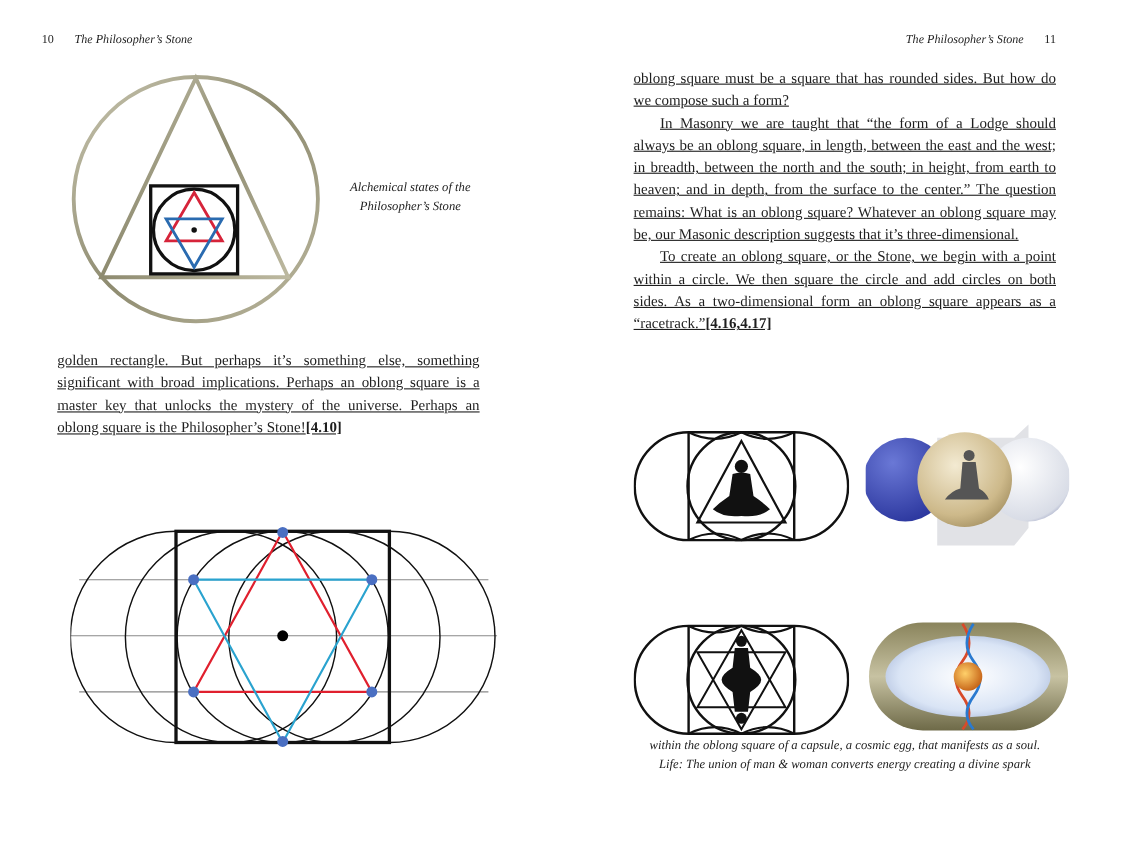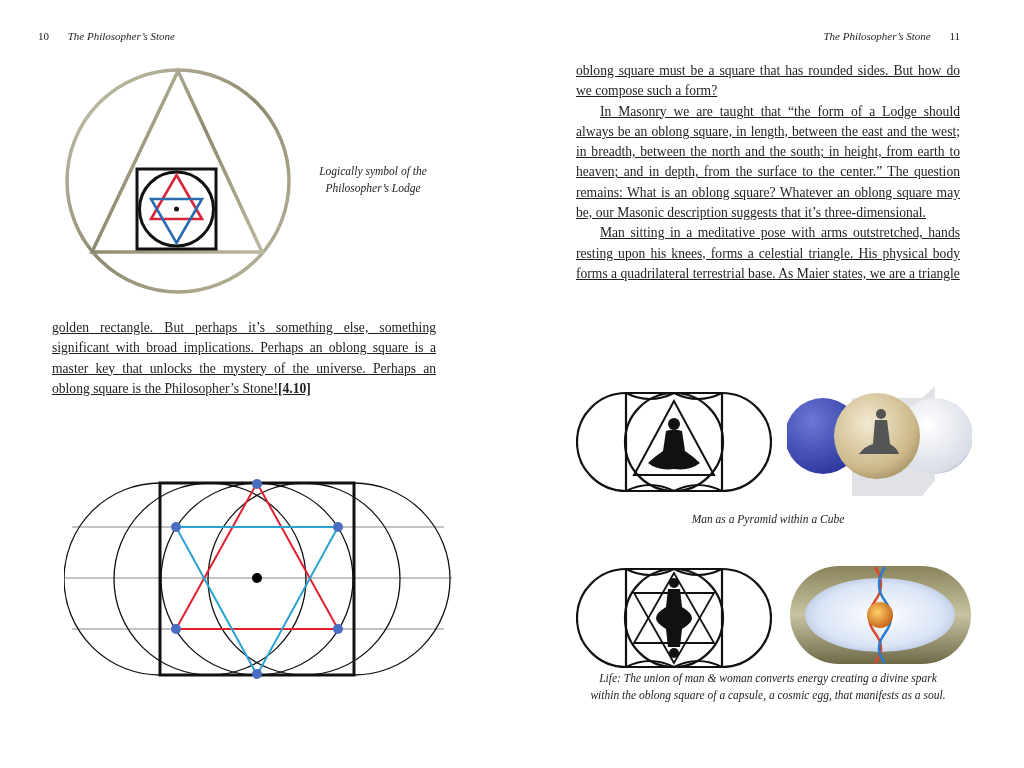--- a/index.html
+++ b/index.html
@@ -40,22 +40,22 @@
       <circle cx="116" cy="139" r="111" fill="none" stroke="url(#gold)" stroke-width="3.5"></circle>
       <polygon points="116,29 30,210 200,210" fill="none" stroke="url(#gold)" stroke-width="3.5"></polygon>
       <rect x="75" y="127" width="79" height="80" fill="none" stroke="#111" stroke-width="3"></rect>
       <circle cx="114.5" cy="167" r="37" fill="none" stroke="#111" stroke-width="3"></circle>
       <polygon points="114.5,133 140,177 89,177" fill="none" stroke="#d6243a" stroke-width="2.6"></polygon>
       <polygon points="114.5,201 140,157 89,157" fill="none" stroke="#2a6bb0" stroke-width="2.6"></polygon>
       <circle cx="114.5" cy="167" r="2.5" fill="#111"></circle>
     </svg>
   </div>
   <div class="caption" style="left:298px;top:163px;width:150px;text-align:center;">
-    <div>Logically symbol of the</div>
-    <div>Philosopher’s Lodge</div>
+    <div>Alchemical states of the</div>
+    <div>Philosopher’s Stone</div>
   </div>
 
   <div class="body-text" style="left:52px;top:318px;width:384px;">
     <p><span>golden rectangle. But perhaps it’s something else, something significant with broad implications. Perhaps an oblong square is a master key that unlocks the mystery of the universe. Perhaps an oblong square is the Philosopher’s Stone!</span><span class="ref">[4.10]</span></p>
   </div>
 
   <div class="figure" style="left:64px;top:478px;">
     <svg width="388" height="202" viewBox="0 0 388 202">
 
       <line x1="8" y1="49" x2="380" y2="49" stroke="#888" stroke-width="1"></line>
@@ -86,21 +86,21 @@
 
 <div class="page page-right">
   <div class="running-head" style="right:64px;">
     <span class="rh-title">The Philosopher’s Stone</span>
     <span class="folio" style="margin-left:16px;">11</span>
   </div>
 
   <div class="body-text" style="left:64px;top:61px;width:384px;">
     <p>oblong square must be a square that has rounded sides. But how do we compose such a form?</p>
     <p class="indent">In Masonry we are taught that “the form of a Lodge should always be an oblong square, in length, between the east and the west; in breadth, between the north and the south; in height, from earth to heaven; and in depth, from the surface to the center.” The question remains: What is an oblong square? Whatever an oblong square may be, our Masonic description suggests that it’s three-dimensional.</p>
-    <p class="indent">Man sitting in a meditative pose with arms outstretched, hands resting upon his knees, forms a celestial triangle. His physical body forms a quadrilateral terrestrial base. As Maier states, we are a triangle</p>
+    <p class="indent"><span>To create an oblong square, or the Stone, we begin with a point within a circle. We then square the circle and add circles on both sides. As a two-dimensional form an oblong square appears as a “racetrack.”</span><span class="ref">[4.16,4.17]</span></p>
   </div>
 
   <div class="figure" style="left:64px;top:391px;">
     <svg width="196" height="102" viewBox="0 0 196 102">
       <path d="M50,2 L146,2 A49,49 0 0 1 146,100 L50,100 A49,49 0 0 1 50,2 Z" fill="none" stroke="#111" stroke-width="2.2"></path>
       <circle cx="98" cy="51" r="49" fill="none" stroke="#111" stroke-width="2.2"></circle>
       <line x1="50" y1="2" x2="50" y2="100" stroke="#111" stroke-width="2.2"></line>
       <line x1="146" y1="2" x2="146" y2="100" stroke="#111" stroke-width="2.2"></line>
       <path d="M50,2 Q74,14 98,2 Q122,14 146,2" fill="none" stroke="#111" stroke-width="2"></path>
       <path d="M50,100 Q74,88 98,100 Q122,88 146,100" fill="none" stroke="#111" stroke-width="2"></path>
@@ -134,21 +134,20 @@
       <polygon points="65,14 135,14 148,2 148,96 135,112 65,112" fill="#dcdde2" opacity="0.85"></polygon>
       <circle cx="148" cy="52" r="38" fill="url(#glassS)"></circle>
       <circle cx="36" cy="52" r="38" fill="url(#blueS)"></circle>
       <circle cx="90" cy="52" r="43" fill="url(#goldS)"></circle>
       <g fill="#555">
         <circle cx="94" cy="30" r="5"></circle>
         <path d="M88,36 L100,36 L103,60 Q110,64 112,70 L72,70 Q78,62 86,60 Z"></path>
       </g>
     </svg>
   </div>
-  <div class="caption" style="left:64px;top:511px;width:384px;">Man as a Pyramid within a Cube</div>
 
   <div class="figure" style="left:64px;top:567px;">
     <svg width="196" height="102" viewBox="0 0 196 102">
       <path d="M50,2 L146,2 A49,49 0 0 1 146,100 L50,100 A49,49 0 0 1 50,2 Z" fill="none" stroke="#111" stroke-width="2.2"></path>
       <circle cx="98" cy="51" r="49" fill="none" stroke="#111" stroke-width="2.2"></circle>
       <line x1="50" y1="2" x2="50" y2="100" stroke="#111" stroke-width="2.2"></line>
       <line x1="146" y1="2" x2="146" y2="100" stroke="#111" stroke-width="2.2"></line>
       <path d="M50,2 Q74,14 98,2 Q122,14 146,2" fill="none" stroke="#111" stroke-width="2"></path>
       <path d="M50,100 Q74,88 98,100 Q122,88 146,100" fill="none" stroke="#111" stroke-width="2"></path>
       <polygon points="98,6 58,76 138,76" fill="none" stroke="#111" stroke-width="1.8"></polygon>
@@ -180,16 +179,16 @@
           </radialGradient>
       </defs>
       <rect x="1" y="1" width="181" height="98" rx="49" fill="url(#rim)"></rect>
       <ellipse cx="91" cy="50" rx="75" ry="37" fill="url(#light)"></ellipse>
       <path d="M86,2 Q98,20 86,36 Q74,52 86,68 Q98,84 86,98" fill="none" stroke="#d84a2a" stroke-width="2.5"></path>
       <path d="M96,2 Q84,20 96,36 Q108,52 96,68 Q84,84 96,98" fill="none" stroke="#2a7ad0" stroke-width="2.5"></path>
       <circle cx="91" cy="50" r="13" fill="url(#spark)"></circle>
     </svg>
   </div>
   <div class="caption" style="left:56px;top:670px;width:400px;">
+    <div>within the oblong square of a capsule, a cosmic egg, that manifests as a soul.</div>
     <div>Life: The union of man &amp; woman converts energy creating a divine spark</div>
-    <div>within the oblong square of a capsule, a cosmic egg, that manifests as a soul.</div>
   </div>
 </div>
 
 </body></html>

